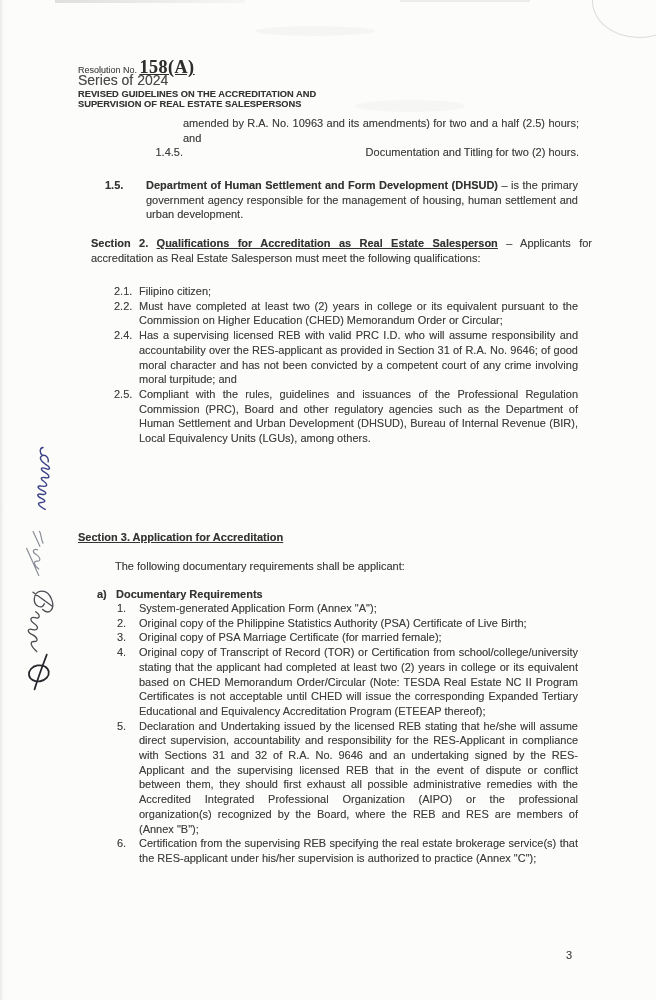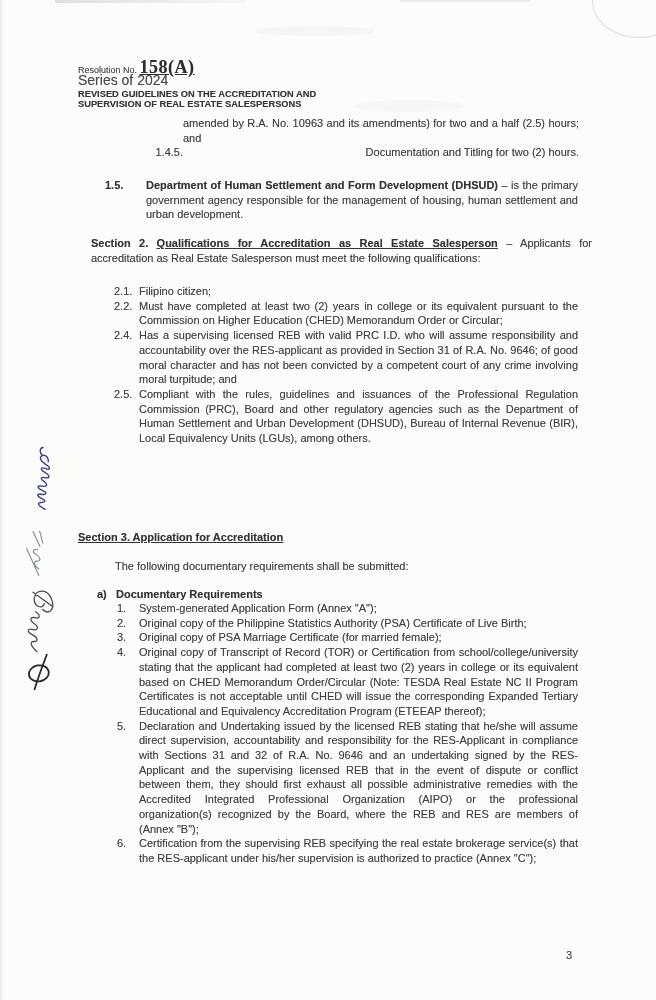--- a/index.html
+++ b/index.html
@@ -113,21 +113,21 @@
     <div class="row">
       <span class="num">2.5.</span>
       <div class="txt j">Compliant with the rules, guidelines and issuances of the Professional Regulation Commission (PRC), Board and other regulatory agencies such as the Department of Human Settlement and Urban Development (DHSUD), Bureau of Internal Revenue (BIR), Local Equivalency Units (LGUs), among others.</div>
     </div>
   </div>
 
   <div class="abs t" id="sec3">
     <span class="b u">Section 3. Application for Accreditation</span>
   </div>
 
-  <div class="abs t" id="intro">The following documentary requirements shall be submitted:</div>
+  <div class="abs t" id="intro">The following documentary requirements shall be applicant:</div>
 
   <div class="abs t row" id="suba">
     <span class="num b">a)</span>
     <span class="b">Documentary Requirements</span>
   </div>
 
   <div class="abs t" id="lista">
     <div class="row">
       <span class="num">1.</span>
       <div class="txt j">System-generated Application Form (Annex "A");</div>

